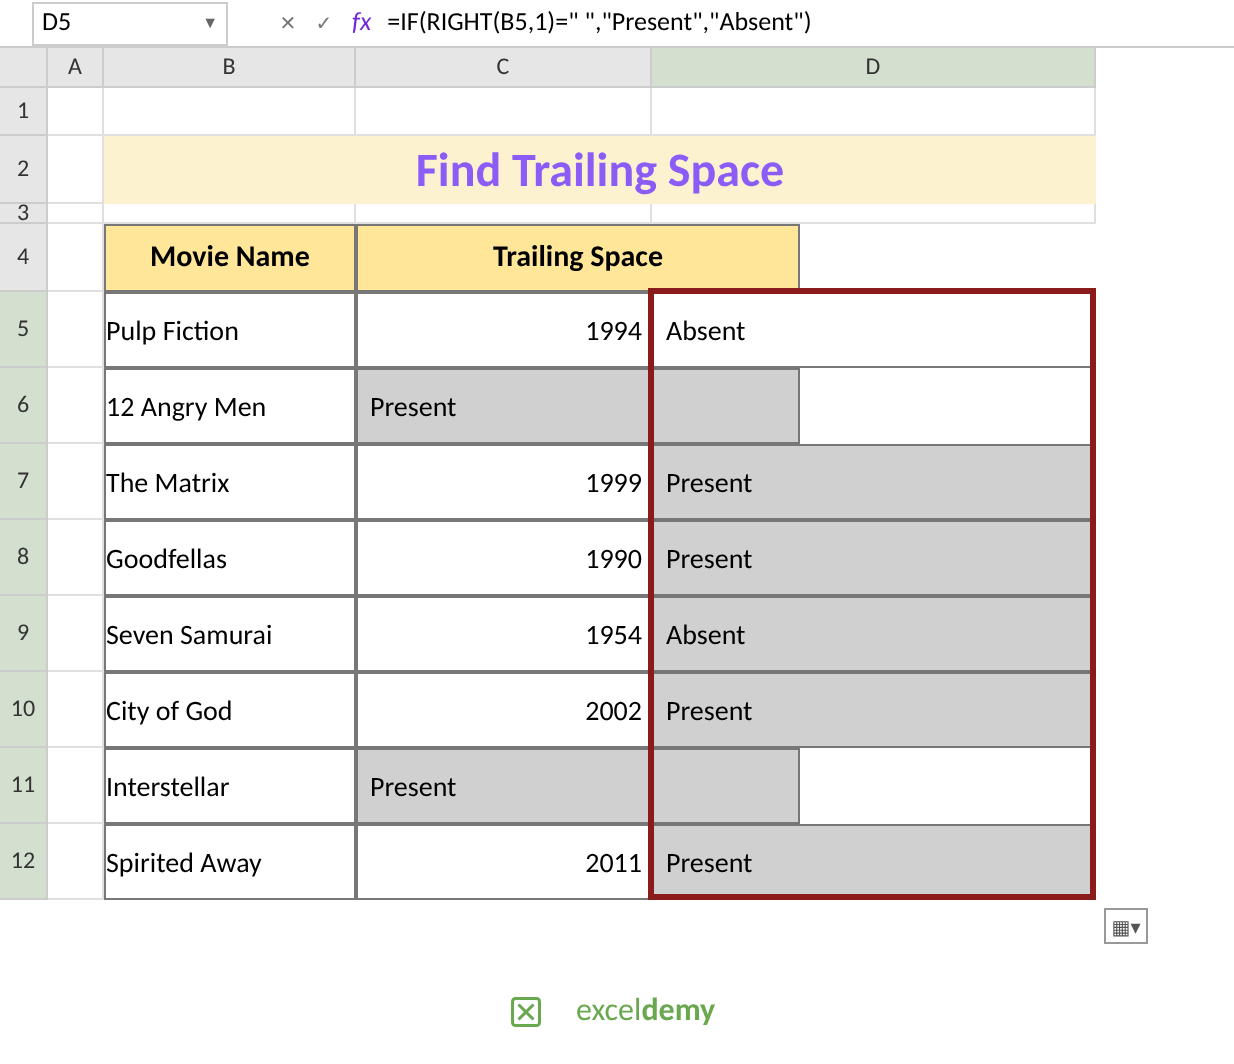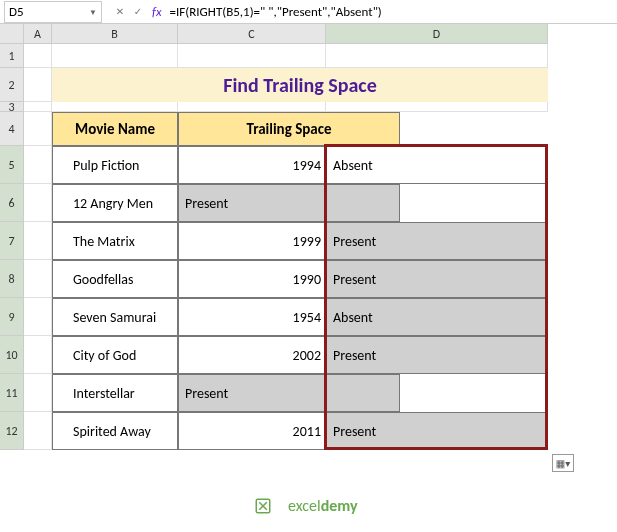--- a/index.html
+++ b/index.html
@@ -18,21 +18,21 @@
     height: 24px;
     border-bottom: 1px solid #ccc;
     background: #fff;
   }
   .name-box-wrap {
     display: flex;
     align-items: center;
     width: 98px;
     height: 22px;
     border: 1px solid #ccc;
-    margin: 0 4px;
+    margin: 0 16px;
     padding: 0 4px;
     justify-content: space-between;
     background: #fff;
   }
   .name-box-val { font-size: 13px; }
   .name-box-arrow { font-size: 8px; color: #666; }
   .fx-icons { display: flex; align-items: center; gap: 2px; padding: 0 6px; color: #777; }
   .fx-icons span { width: 16px; text-align: center; font-size: 10px; }
   .fx-label { font-style: italic; font-size: 13px; color: #6d28d9; padding-right: 6px; }
   .formula-input { flex: 1; font-size: 13px; padding-left: 2px; }
@@ -73,43 +73,43 @@
   .cD { width: 222px; }
   .r1 { height: 24px; }
   .r2 { height: 34px; }
   .r3 { height: 10px; }
   .r4 { height: 34px; }
   .rdata { height: 38px; }
 
   
   .title-merge {
     background: #fdf2d0;
-    color: #4c1d95;
+    color: #8b5cf6;
     font-weight: bold;
-    font-size: 20px;
+    font-size: 24px;
     display: flex; align-items: center; justify-content: center;
     border: none;
   }
 
   
   .table-header {
     background: #ffe699;
     font-weight: bold;
     font-size: 15px;
     display: flex; align-items: center; justify-content: center;
     border: 1px solid #777;
   }
 
   
   .data-b, .data-c, .data-d {
     border: 1px solid #777;
     display: flex; align-items: center;
     font-size: 14px;
   }
-  .data-b { padding-left: 20px; }
+  .data-b { padding-left: 0; }
   .data-c { justify-content: flex-end; padding-right: 4px; }
   .data-d { padding-left: 6px; }
 
   .sel-range {
     position: absolute;
     border: 3px solid #8b1a1a;
     pointer-events: none;
   }
   .sel-inner {
     background: rgba(150,150,150,0.45);

